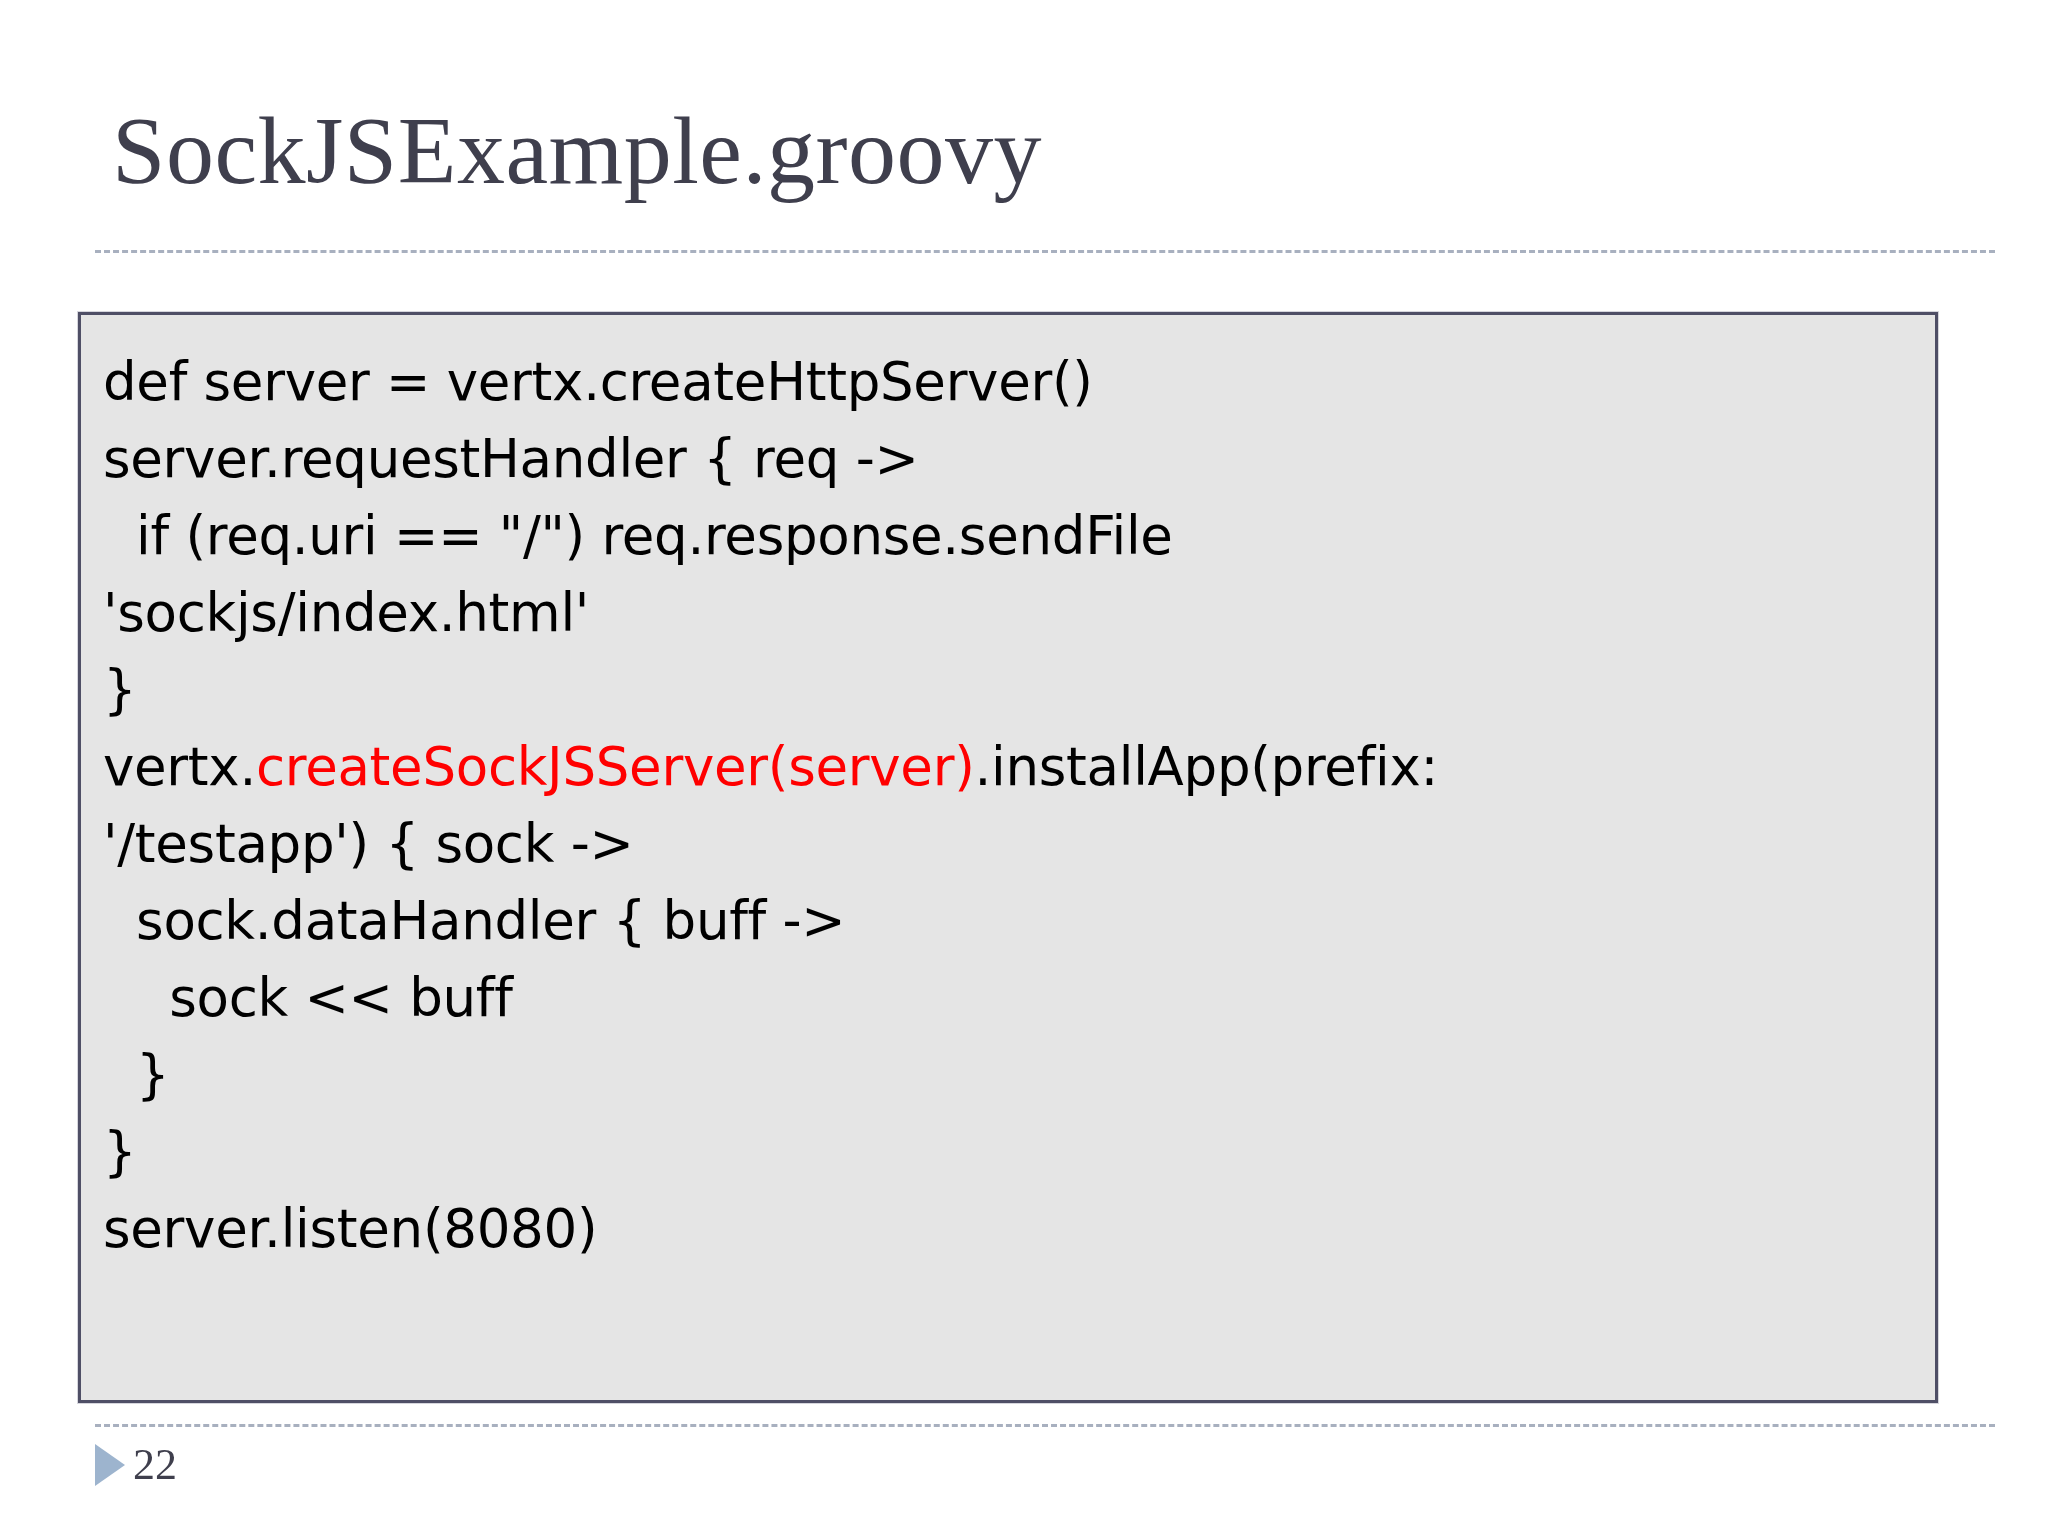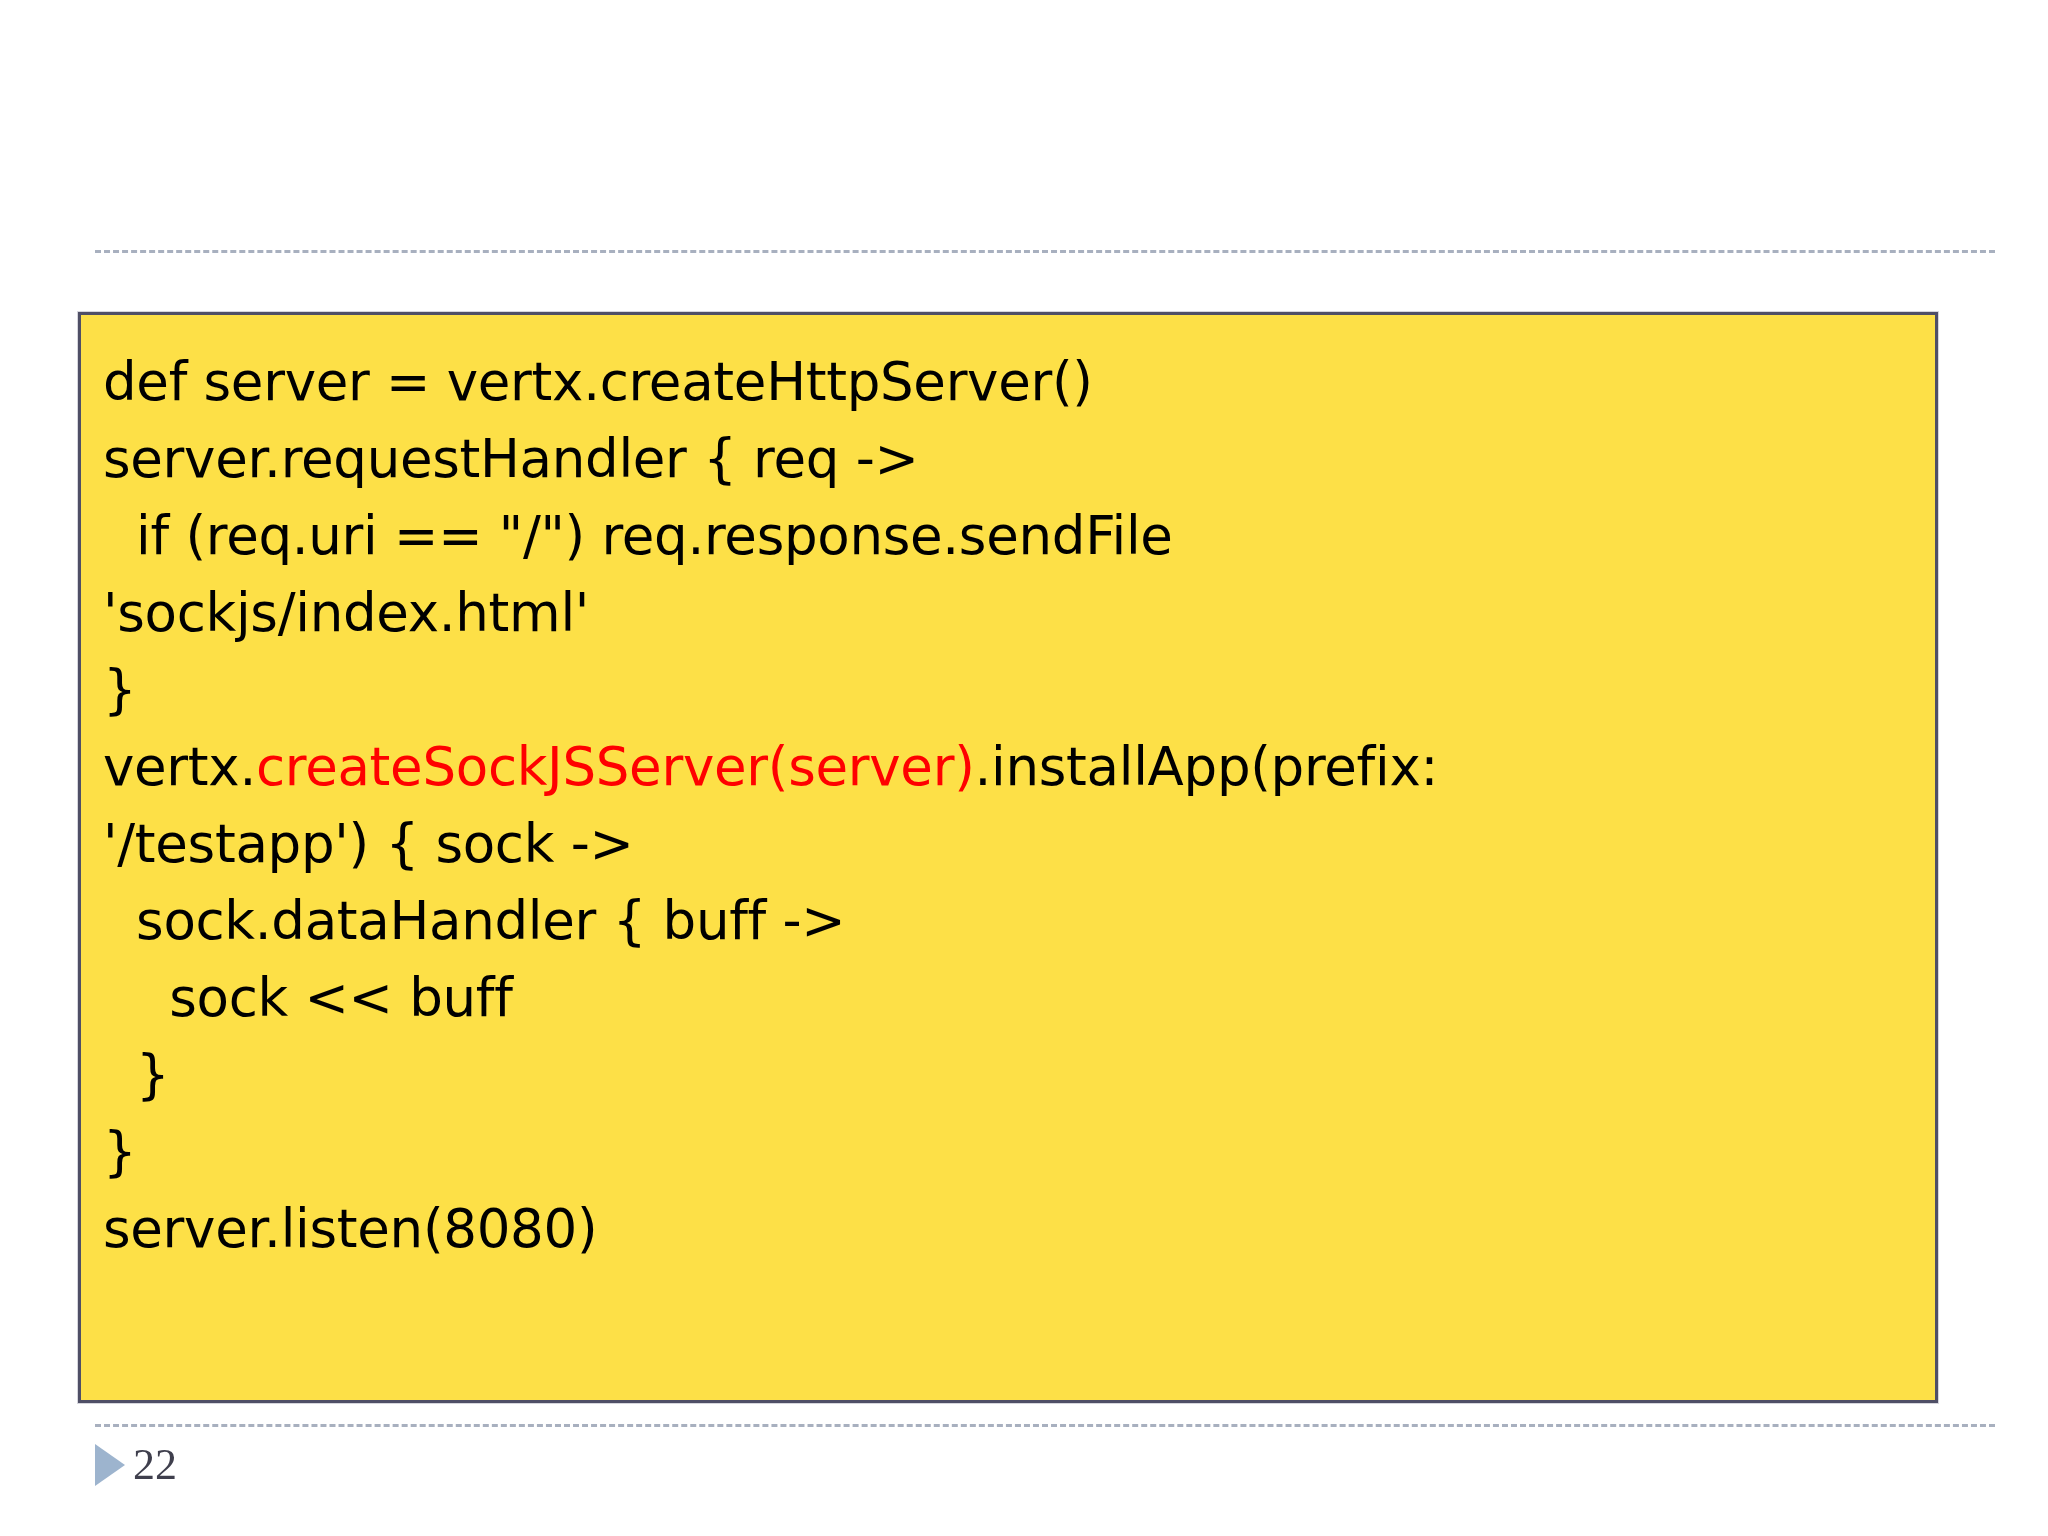--- a/index.html
+++ b/index.html
@@ -48,21 +48,21 @@
   }
 
   
   .code-box {
     position: absolute;
     left: 78px;
     top: 312px;
     width: 1860px;
     height: 1091px;
     box-sizing: border-box;
-    background: #fde047;
+    background: #e5e5e5;
     border: 3px solid #4f4f66;
     box-shadow: 0 0 0 1px rgba(90,90,120,0.25);
   }
 
   .code-text {
     position: absolute;
     left: 22px;
     top: 28px;
     right: 12px;
     font-family: "DejaVu Sans", "Liberation Sans", sans-serif;
@@ -140,20 +140,21 @@
     white-space: nowrap;
     transform: scaleX(1.03);
     transform-origin: left top;
   }
 </style>
 </head>
 <body>
 
 <div class="slide">
 
+  <div class="slide-title">SockJSExample.groovy</div>
 
   <div class="title-rule"></div>
 
   <div class="code-box">
     <div class="code-text" id="code-text"><span class="code-line"><span style="color: rgb(0, 0, 0);">def server = vertx.createHttpServer()</span></span><span class="code-line"><span style="color: rgb(0, 0, 0);">server.requestHandler { req -&gt;</span></span><span class="code-line"><span style="color: rgb(0, 0, 0);">  if (req.uri == "/") req.response.sendFile</span></span><span class="code-line"><span style="color: rgb(0, 0, 0);">'sockjs/index.html'</span></span><span class="code-line"><span style="color: rgb(0, 0, 0);">}</span></span><span class="code-line"><span style="color: rgb(0, 0, 0);">vertx.</span><span style="color: rgb(255, 0, 0);">createSockJSServer(server)</span><span style="color: rgb(0, 0, 0);">.installApp(prefix:</span></span><span class="code-line"><span style="color: rgb(0, 0, 0);">'/testapp') { sock -&gt;</span></span><span class="code-line"><span style="color: rgb(0, 0, 0);">  sock.dataHandler { buff -&gt;</span></span><span class="code-line"><span style="color: rgb(0, 0, 0);">    sock &lt;&lt; buff</span></span><span class="code-line"><span style="color: rgb(0, 0, 0);">  }</span></span><span class="code-line"><span style="color: rgb(0, 0, 0);">}</span></span><span class="code-line"><span style="color: rgb(0, 0, 0);">server.listen(8080)</span></span></div>
   </div>
 
   <div class="footer-rule"></div>
 
   <div class="page-marker">

